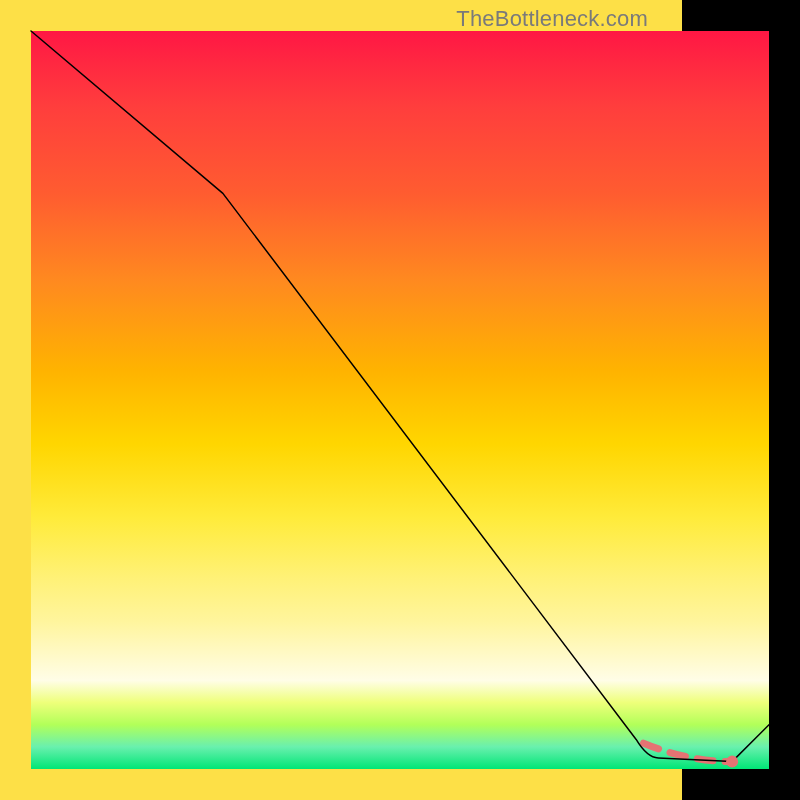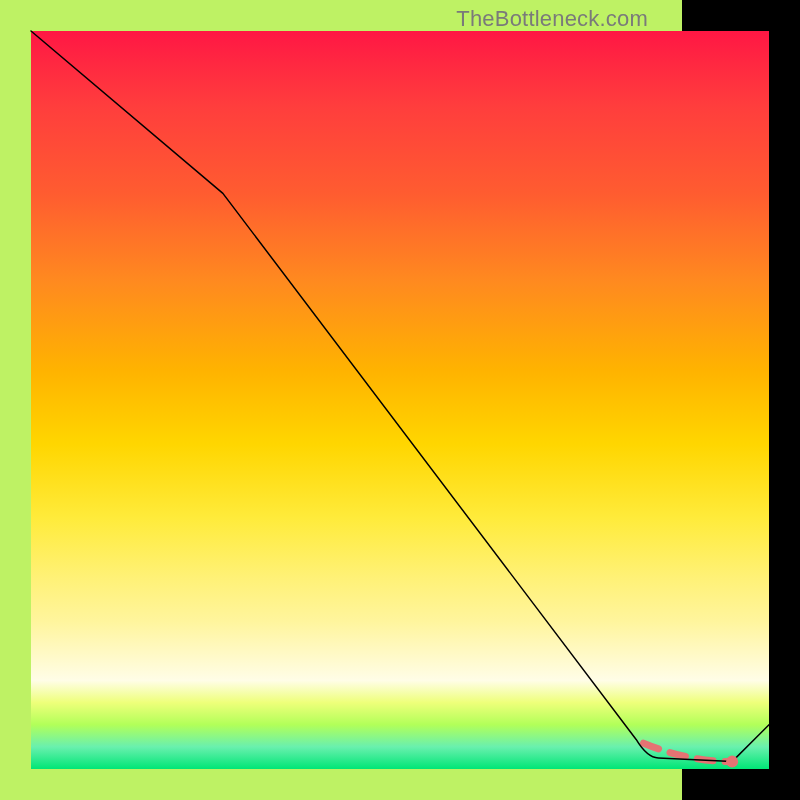--- a/index.html
+++ b/index.html
@@ -1,21 +1,21 @@
 <!DOCTYPE html>
 <html><head>
 <meta charset="utf-8">
 <style>
   * { margin: 0; padding: 0; box-sizing: border-box; }
   html, body { width: 800px; height: 800px; background: #000; overflow: hidden; }
   .stage {
     position: relative;
     width: 682px;
     height: 800px;
-    background: #bef264;
+    background: #fde047;
     text-align: center;
   }
   .plot-area {
     position: absolute;
     left: 31px;
     top: 31px;
     width: 738px;
     height: 738px;
     background: linear-gradient(to bottom,
       #ff1744 0%,

